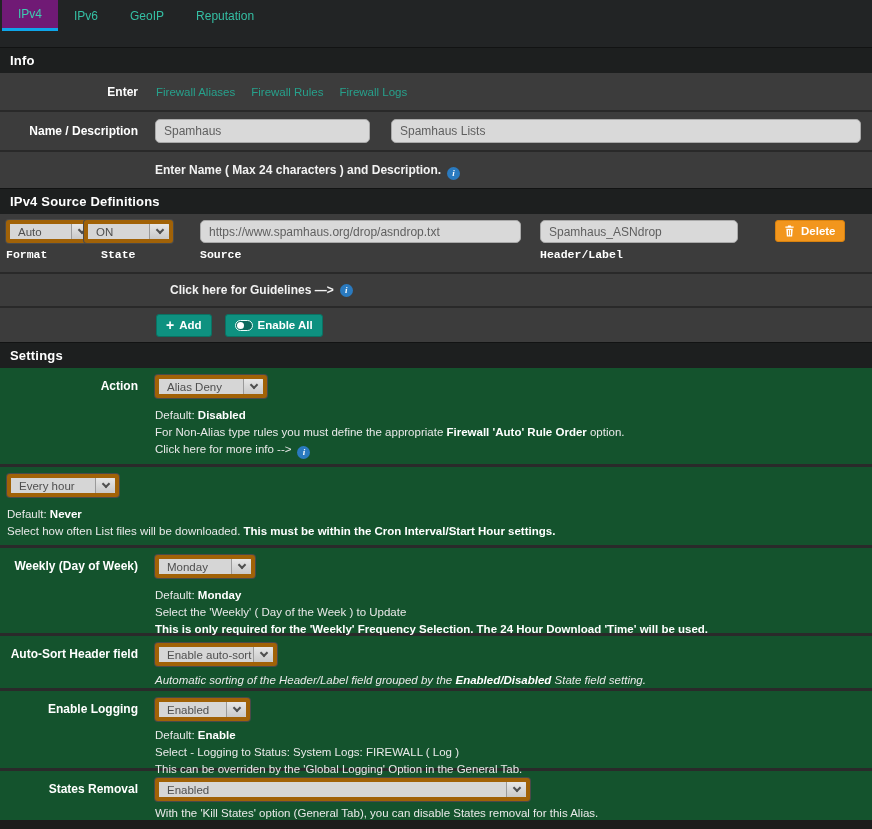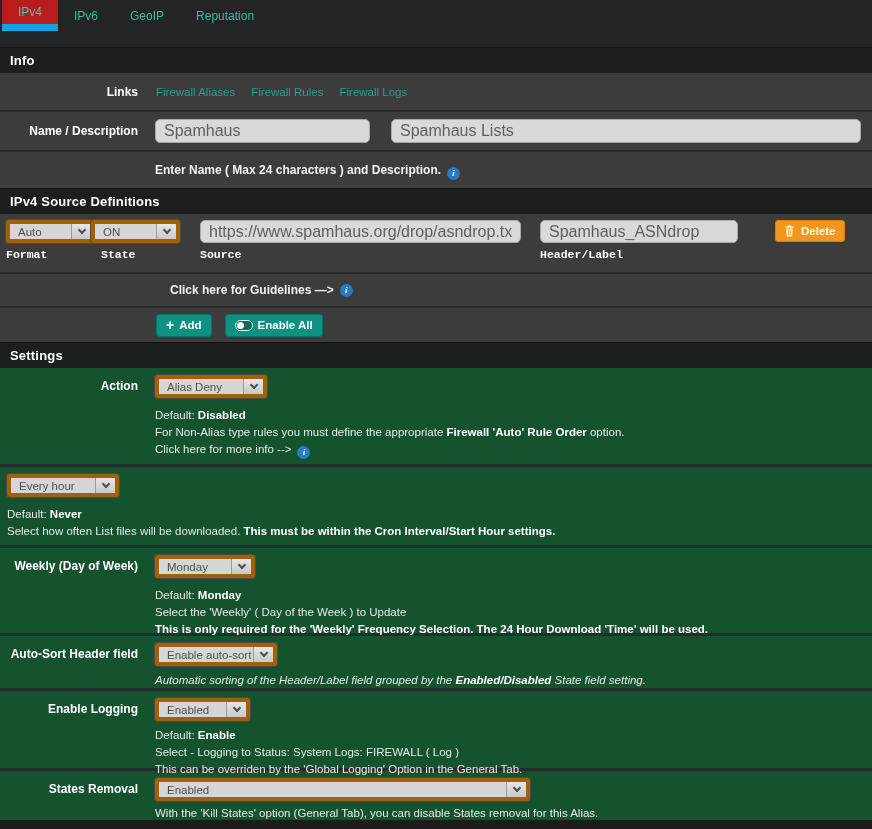--- a/index.html
+++ b/index.html
@@ -11,21 +11,21 @@
   }
 
   
   .topbar { height:47px; background:#222425; }
   .tabs { display:flex; height:31px; padding-left:2px; }
   .tab {
     padding:0 16px; display:flex; align-items:center;
     color:#35bfa4; font-size:12px; cursor:pointer; height:31px;
   }
   .tab.active {
-    background:#b91c1c; border-bottom:7px solid #0ea5e9; color:#3ecbb0;
+    background:#701a75; border-bottom:3px solid #0ea5e9; color:#3ecbb0;
   }
 
   
   .section-header {
     height:26px; background:#1d1f1f; border-top:1px solid #121313;
     display:flex; align-items:center; padding-left:10px;
     color:#ffffff; font-size:13px; font-weight:700; letter-spacing:.2px;
   }
 
   
@@ -45,21 +45,21 @@
     display:inline-flex; width:13px; height:13px; border-radius:50%;
     background:#2a7abf; color:#fff; font-size:9px; font-weight:700;
     align-items:center; justify-content:center; vertical-align:-2px;
     margin-left:6px; font-family:"Liberation Serif", serif; font-style:italic;
     cursor:pointer;
   }
 
   
   .tinput {
     height:24px; background:#d9d9d9; border:1px solid #a9a9a9; border-radius:5px;
-    font-size:16px; color:#5f5f5f; padding:0 8px;
+    font-size:12px; color:#5f5f5f; padding:0 8px;
     font-family:"Liberation Sans", sans-serif; outline:none;
   }
 
   
   .fselect {
     height:23px; background:#d6d6d6; border:4px solid #a16207; border-radius:3px;
     display:inline-flex; align-items:stretch; cursor:pointer;
     box-shadow:0 0 0 1px #4a4a4a;
   }
   .fselect .val {
@@ -112,21 +112,21 @@
 
   .row-infohelp { height:36px; align-items:center; }
   .row-infohelp .help-line { font-weight:700; color:#f2f2f2; font-size:12px; }
 
   
   .row-source { height:58px; position:relative; }
   .src-label {
     position:absolute; top:34px; font-size:11.5px; font-weight:700; color:#fff;font-family:Liberation Mono, monospace;
   }
   .sel-format { position:absolute; left:6px;  top:6px; width:89px; }
-  .sel-state  { position:absolute; left:91px; top:6px; width:89px; }
+  .sel-state  { position:absolute; left:84px; top:6px; width:89px; }
   .inp-source { position:absolute; left:200px; top:6px; width:321px; height:23px; }
   .inp-header { position:absolute; left:540px; top:6px; width:198px; height:23px; }
   .btn-del    { position:absolute; left:775px; top:6px; }
 
   .row-guidelines { height:32px; align-items:center; }
   .row-guidelines .help-line { font-weight:700; color:#f2f2f2; font-size:12px; padding-left:170px; }
 
   .row-add { height:34px; align-items:center; padding-left:156px; gap:13px; }
 
   
@@ -148,21 +148,21 @@
       <div class="tab active">IPv4</div>
       <div class="tab">IPv6</div>
       <div class="tab">GeoIP</div>
       <div class="tab">Reputation</div>
     </div>
   </div>
 
   <div class="section-header">Info</div>
 
   <div class="row row-links">
-    <div class="label-col">Links</div>
+    <div class="label-col">Enter</div>
     <div class="content-col links-wrap">
       <a class="tlink">Firewall Aliases</a>
       <a class="tlink">Firewall Rules</a>
       <a class="tlink">Firewall Logs</a>
     </div>
   </div>
   <div class="divider"></div>
 
   <div class="row row-name">
     <div class="label-col">Name / Description</div>

